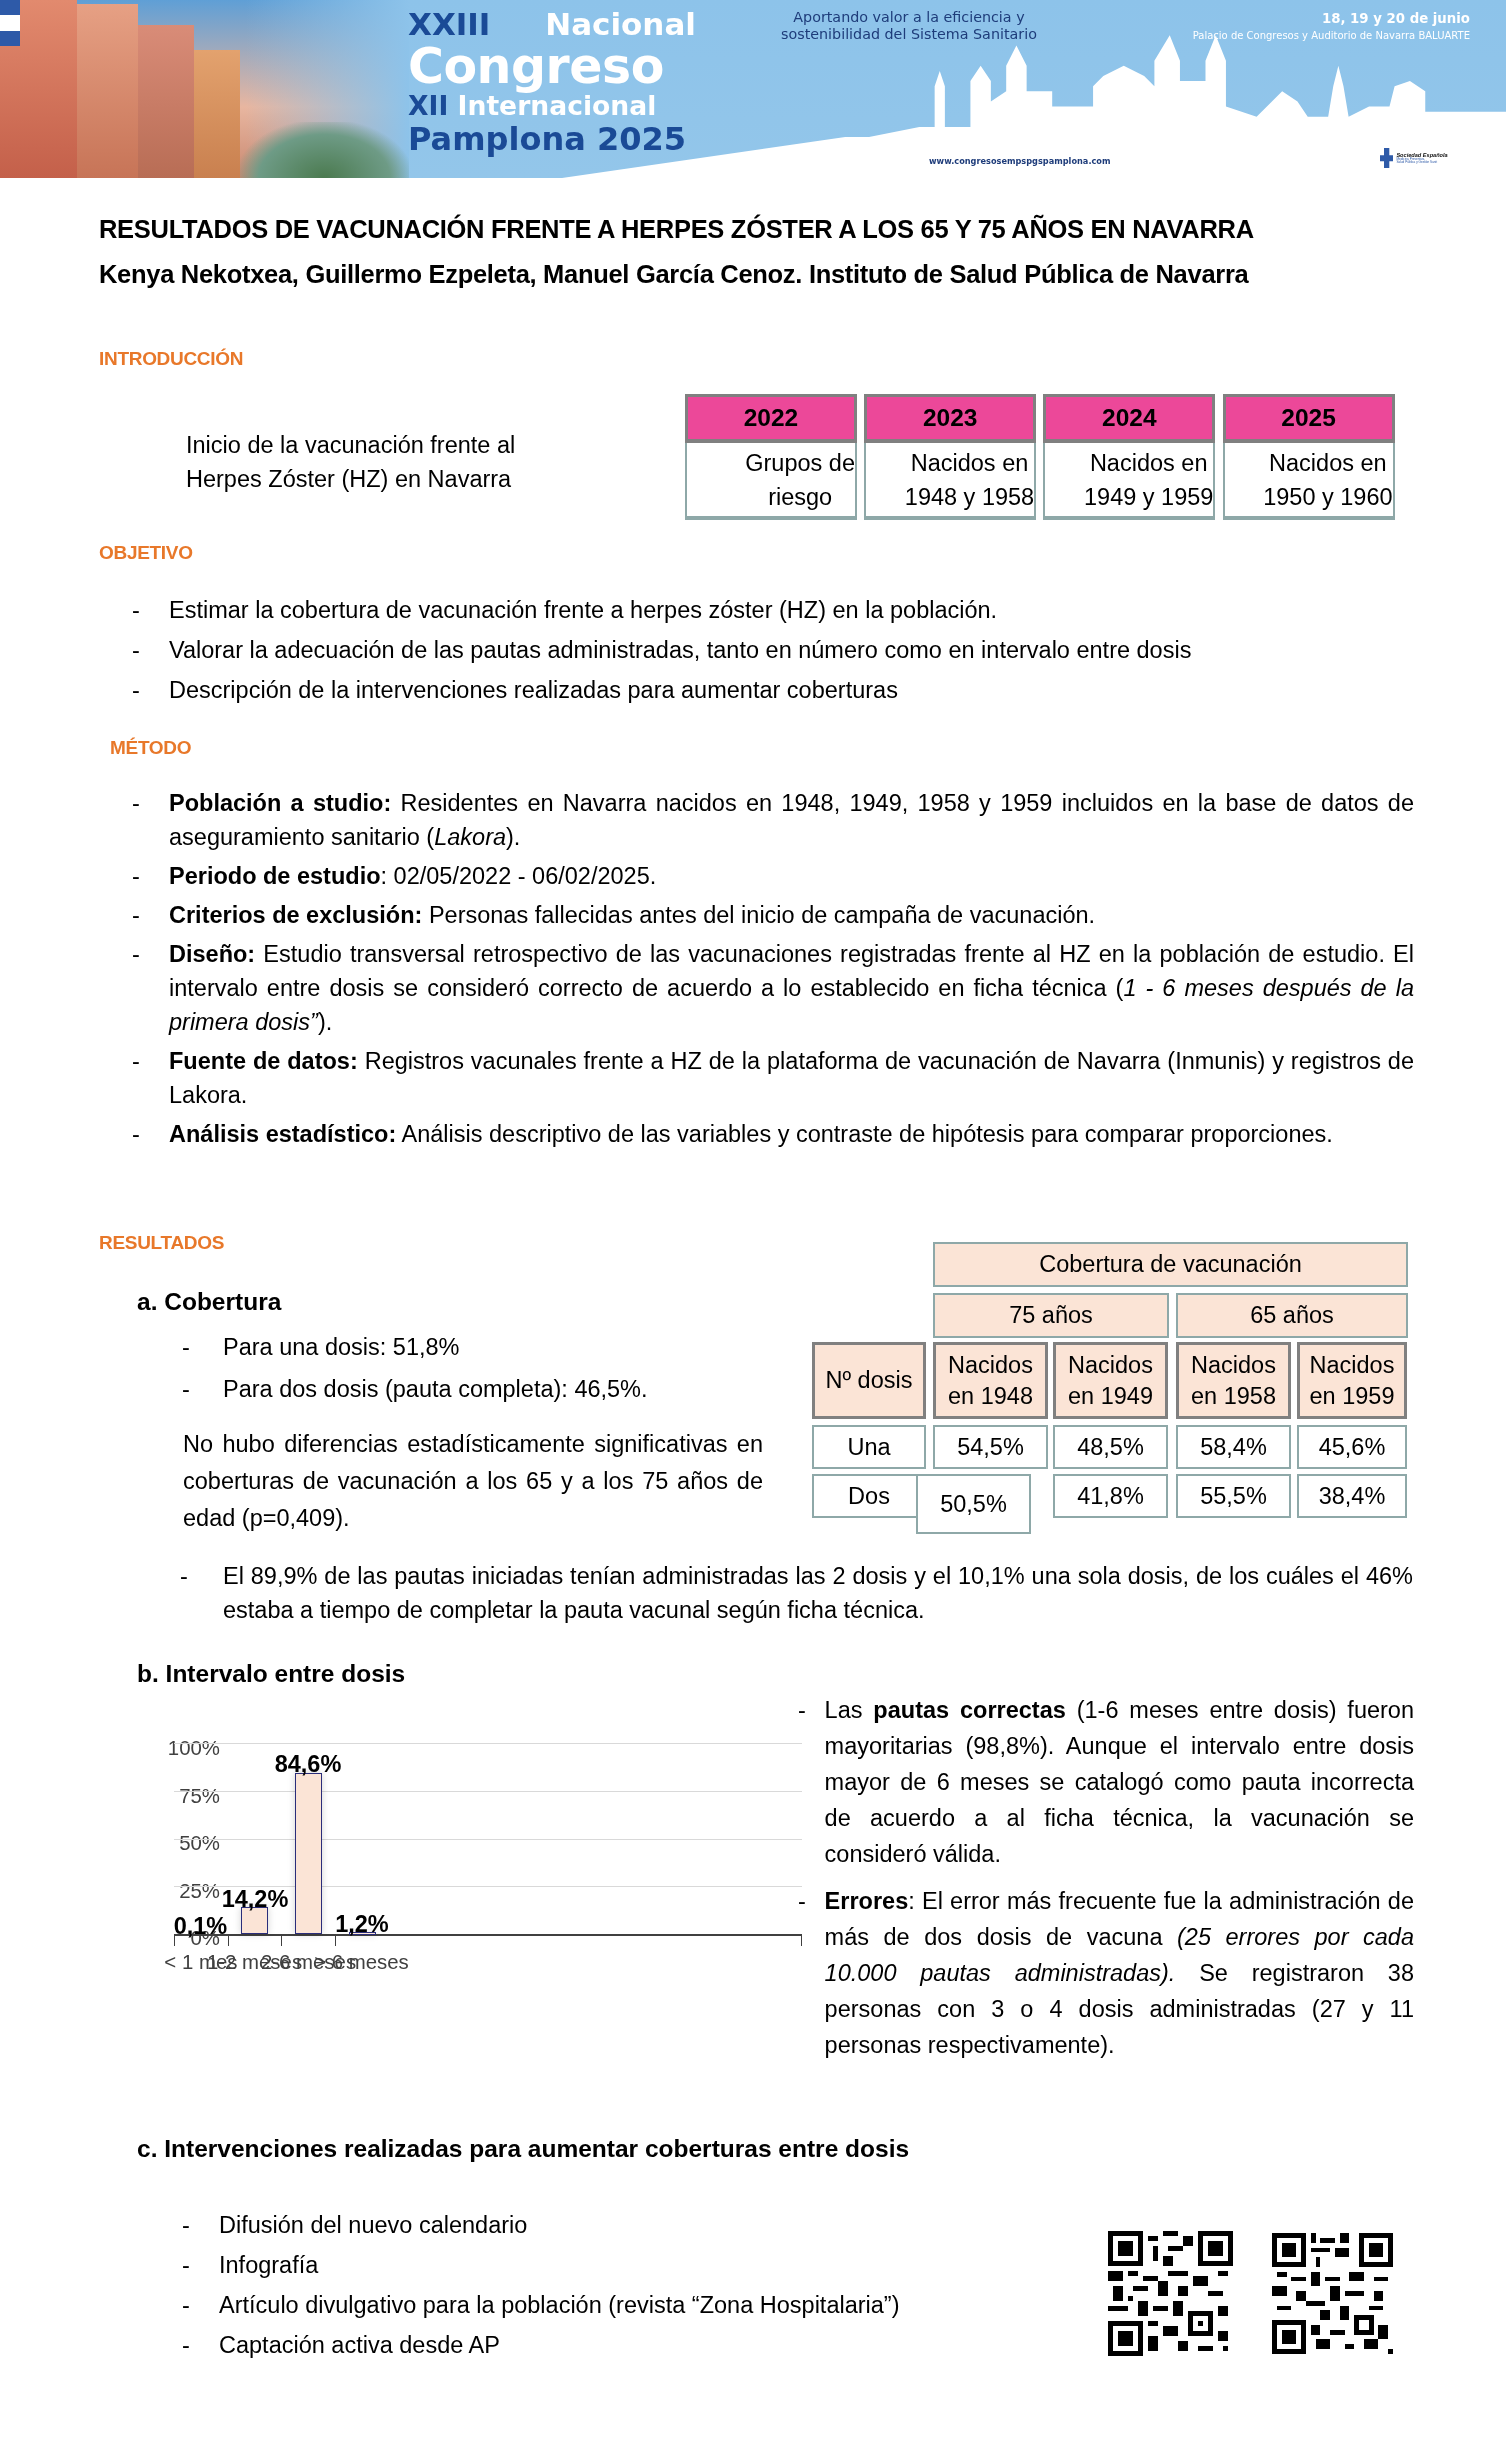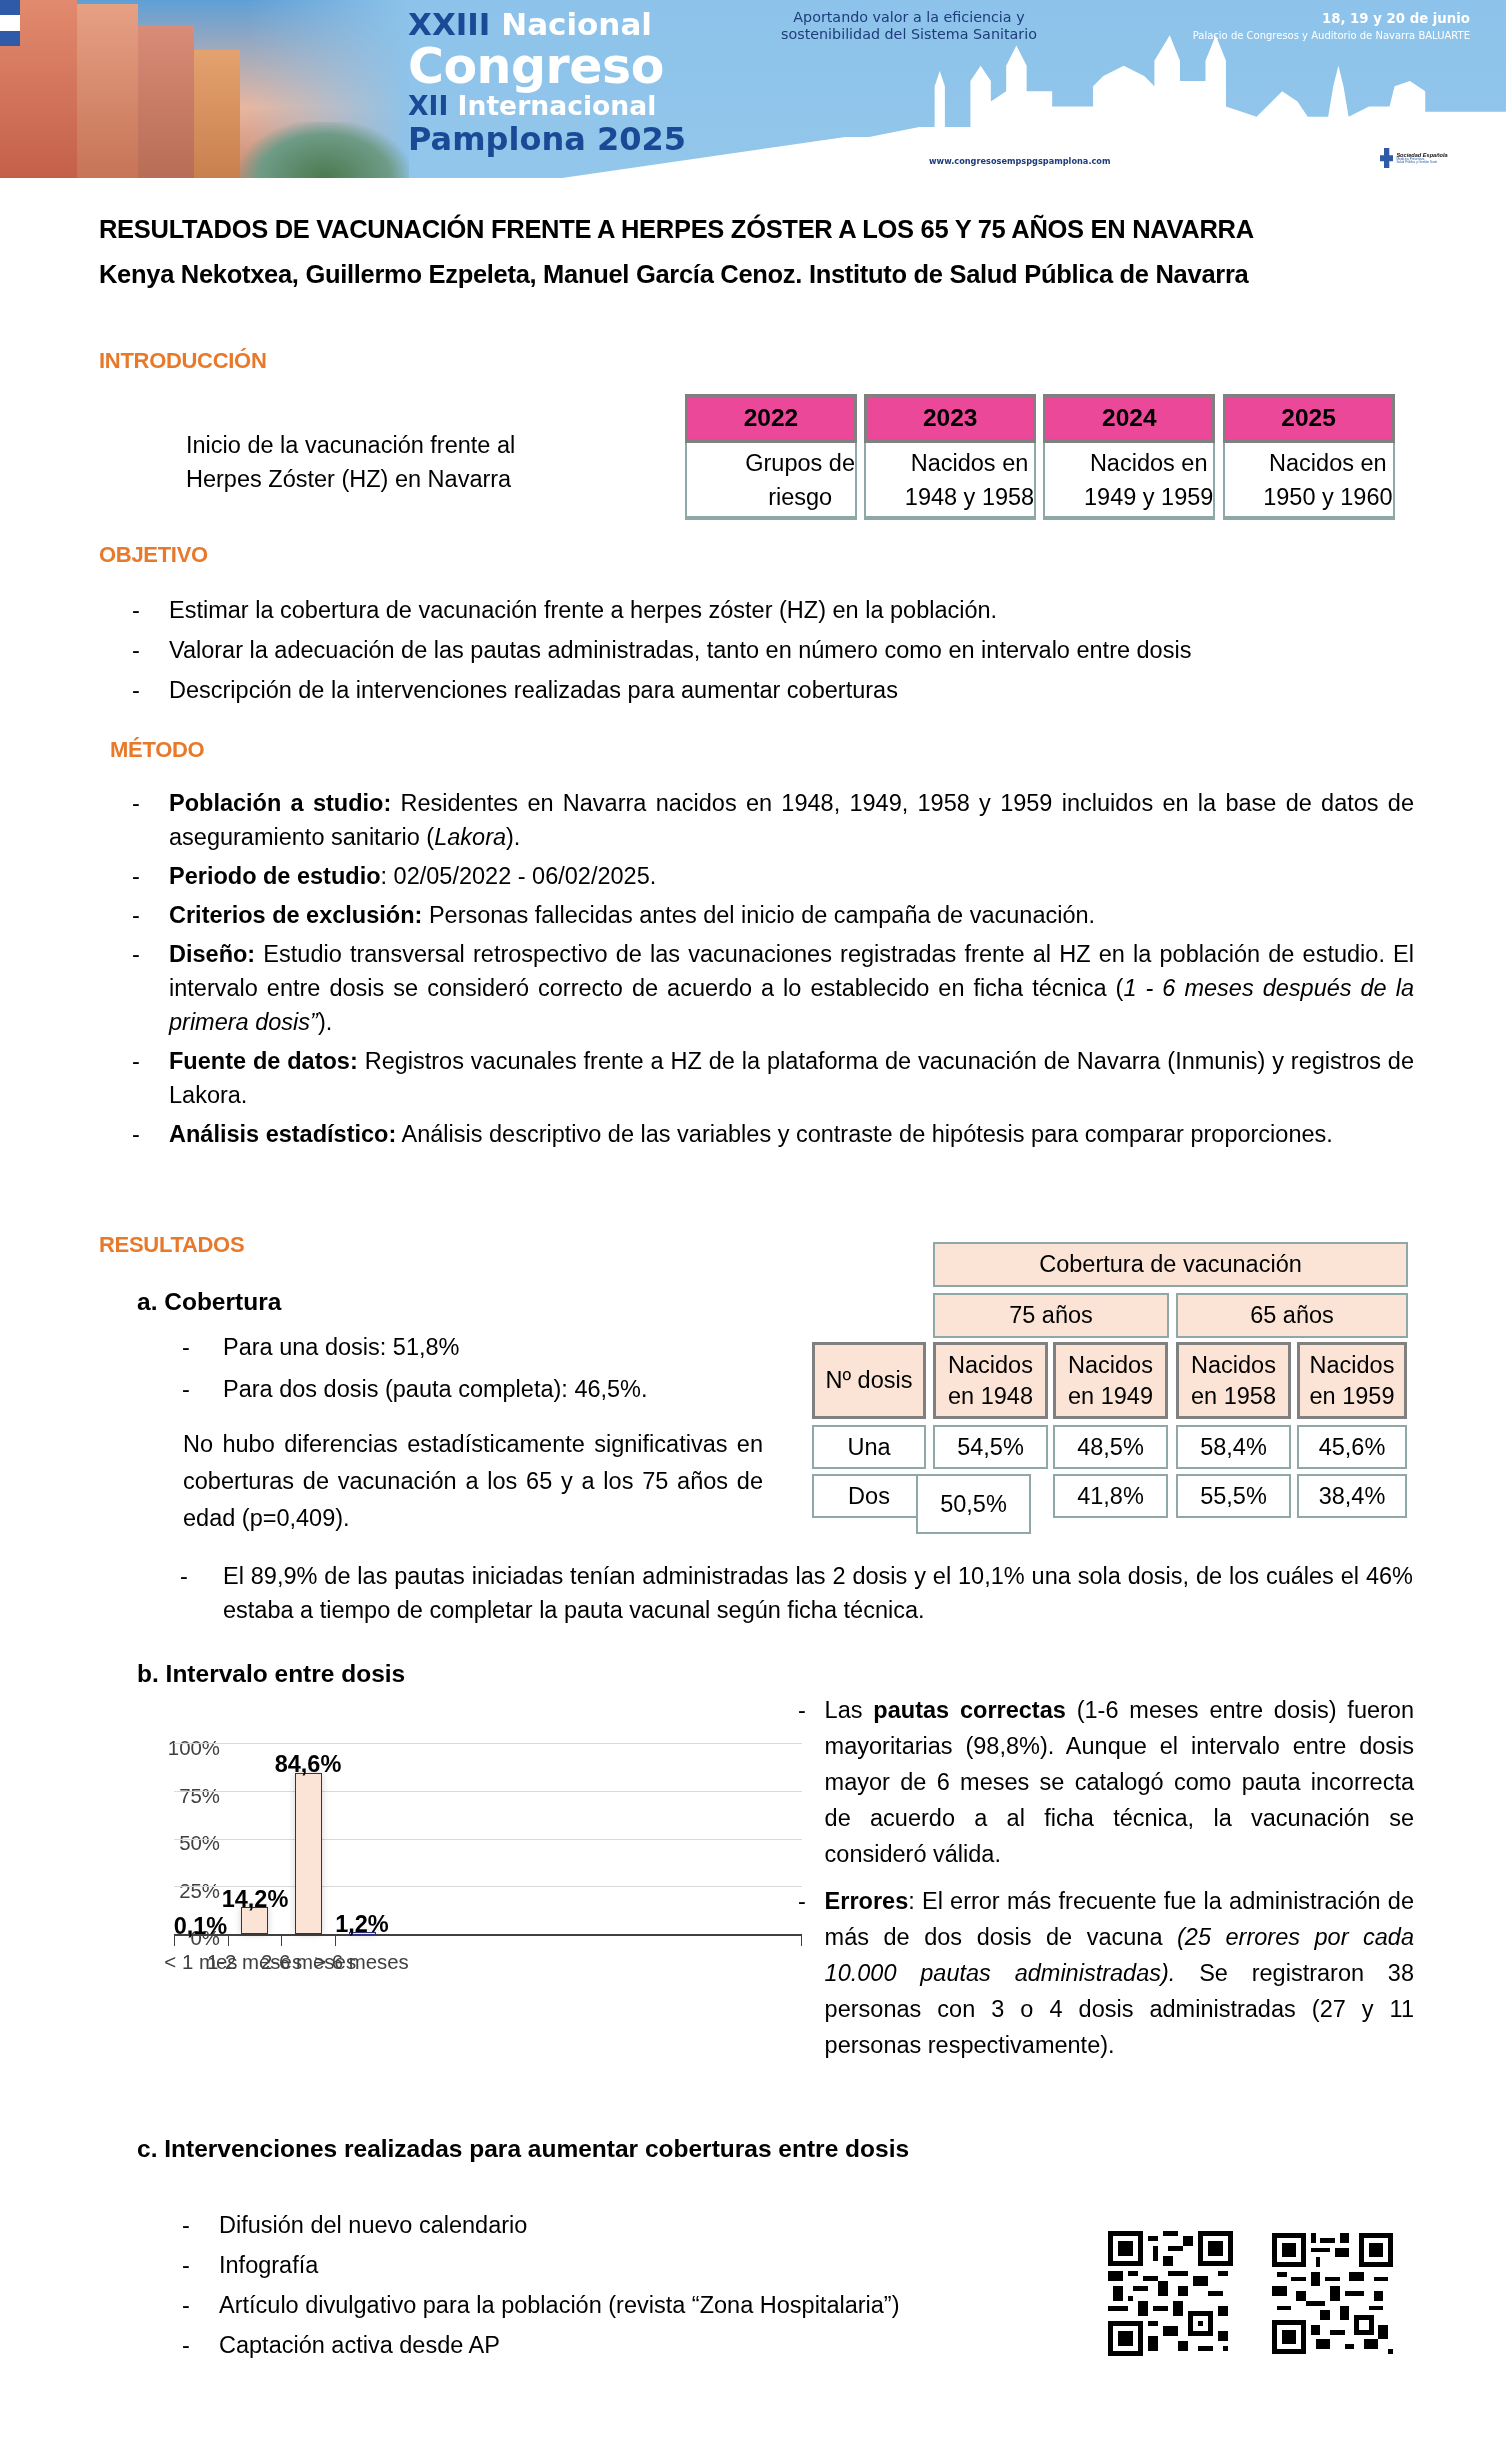--- a/index.html
+++ b/index.html
@@ -13,21 +13,21 @@
     background:
       linear-gradient(90deg, rgba(141,195,234,0) 60%, #8dc3ea 100%),
       linear-gradient(180deg, #5f9fd6 0%, #e8b6a0 60%, #c98870 100%); }
   .banner .bldg { position: absolute; bottom: 0; background: linear-gradient(180deg,#d97a5c,#b4614a); }
   .banner .checker { position: absolute; left: 0; top: 0; width: 20.4px; height: 46px;
     background: repeating-linear-gradient(180deg,#2e5aa8 0 15.3px,#ffffff 15.3px 31px); }
   .banner .trees { position: absolute; left: 240px; bottom: 0; width: 169px; height: 56px;
     background: radial-gradient(ellipse at 50% 100%, #4b7a4f 0%, #6e9b86 55%, rgba(141,195,234,0) 75%); }
   .banner .title-block { position: absolute; left: 408px; top: 9.2px; font-family: "DejaVu Sans", sans-serif; font-weight: bold; line-height: 1; }
   .banner .t1 { font-size: 31px; color: #1a4a96; }
-  .banner .t1 .w { color: #ffffff; }
+  .banner .t1 .w { color: #ffffff; margin-left: 44px; }
   .banner .t2 { font-size: 49px; color: #ffffff; margin-top: 2px; letter-spacing: -0.5px; }
   .banner .t3 { font-size: 26.6px; color: #1a4a96; margin-top: 2px; }
   .banner .t3 .w { color: #ffffff; }
   .banner .t4 { font-size: 32px; color: #1a4a96; margin-top: 3.1px; }
   .banner .tagline { position: absolute; left: 781px; top: 9.2px; font-size: 14.3px; color: #1e3c7a; text-align: center; line-height: 1.2; font-family: "DejaVu Sans", sans-serif; }
   .banner .dates { position: absolute; right: 36px; top: 11.2px; text-align: right; color: #ffffff; font-family: "DejaVu Sans", sans-serif; font-weight: bold; }
   .banner .dates .d1 { font-size: 13.3px; }
   .banner .dates .d2 { font-size: 10px; margin-top: 4.1px; font-weight: normal; }
   .banner .skyline { position: absolute; left: 766px; bottom: 0; width: 740px; height: 153px; }
   .banner .white-floor { position: absolute; left: 562px; bottom: 0; width: 944px; height: 41px; background: #ffffff;
@@ -35,21 +35,21 @@
   .banner .url { position: absolute; left: 929px; top: 156px; font-size: 8.2px; font-weight: bold; color: #1e3c7a; font-family: "DejaVu Sans", sans-serif; }
   .banner .society { position: absolute; left: 1380px; top: 148px; display: flex; align-items: center; gap: 3.1px; }
   .banner .society .logo { width: 13.3px; height: 20.4px; background: #2e5aa8; clip-path: polygon(30% 0,70% 0,70% 35%,100% 35%,100% 65%,70% 65%,70% 100%,30% 100%,30% 65%,0 65%,0 35%,30% 35%); }
   .banner .society .stext { font-size: 5.6px; font-weight: bold; font-style: italic; color: #111; line-height: 1.1; }
   .banner .society .ssub { font-size: 3.1px; color: #2e5aa8; font-weight: normal; font-style: normal; }
 
   
   .abs { position: absolute; }
   .title-main { left: 99px; top: 215px; font-size: 25.5px; font-weight: bold; letter-spacing: -0.3px; }
   .authors { left: 99px; top: 260px; font-size: 25.5px; font-weight: bold; letter-spacing: -0.3px; }
-  .section-h { font-size: 22px; color: #e8782a; font-weight: bold; letter-spacing: -0.3px; }
+  .section-h { font-size: 19px; color: #e8782a; font-weight: bold; letter-spacing: -0.3px; }
   .body-txt { font-size: 23.5px; line-height: 34px; }
   .bul { display: flex; }
   .bul .dash { width: 37px; flex: 0 0 37px; }
   .justify { text-align: justify; }
   b { font-weight: bold; }
   i { font-style: italic; }
 
   
   .intro-label { left: 186px; top: 428px; font-size: 23.5px; line-height: 34px; }
   .intro-table { left: 685px; top: 394px; display: flex; gap: 7.2px; }

